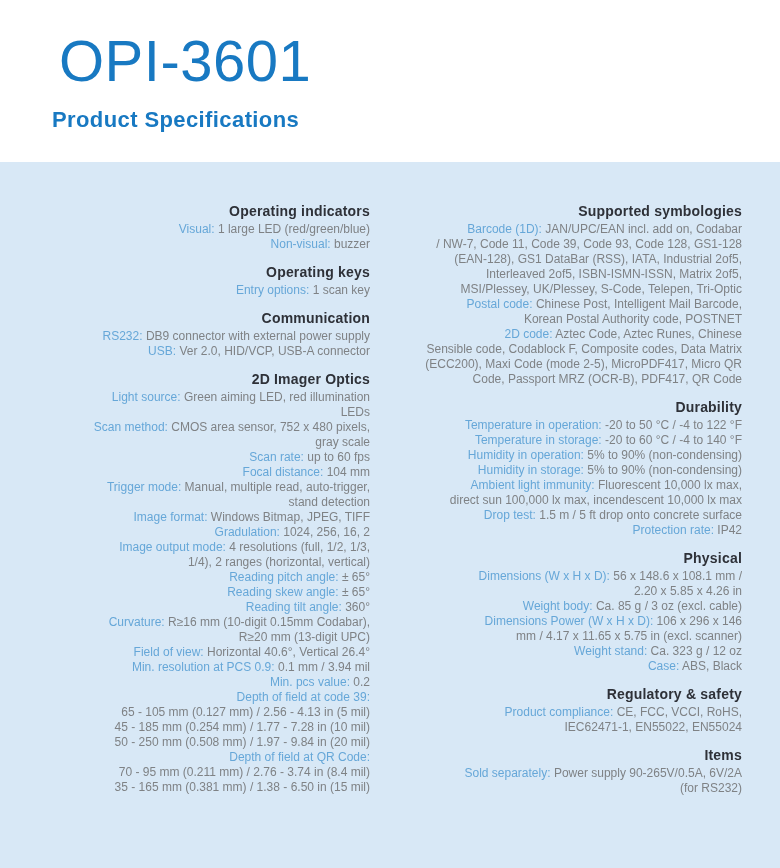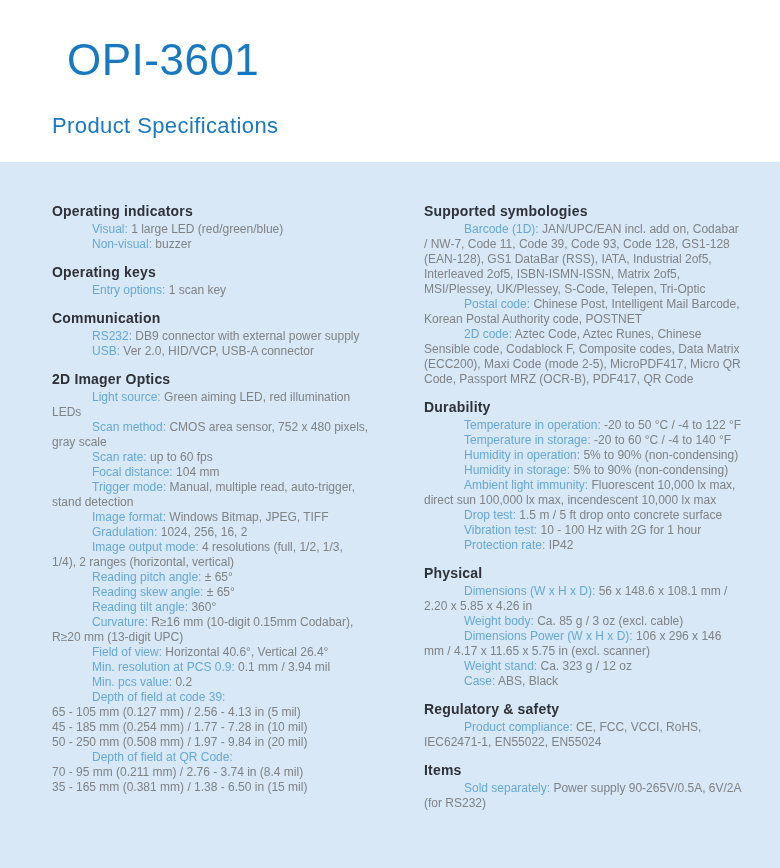--- a/index.html
+++ b/index.html
@@ -6,42 +6,42 @@
   html, body { margin: 0; padding: 0; }
   body {
     width: 780px; height: 868px;
     position: relative;
     background: var(--page-bg, #ffffff);
     font-family: "Liberation Sans", sans-serif;
     overflow: hidden;
   }
   .header { position: absolute; left: 52px; top: 20px; }
   .title {
-    margin: 15px;
-    font-size: 44px;
+    margin: 7px;
+    font-size: 58px;
     font-weight: 400;
     color: var(--accent-blue, #1879c2);
     letter-spacing: 0.5px;
   }
   .subtitle {
-    margin-top: 28px;
+    margin-top: 13px;
     font-size: 22px;
-    font-weight: 400;
+    font-weight: 700;
     color: var(--accent-blue, #1879c2);
     letter-spacing: 0.4px;
   }
   .panel {
     position: absolute;
     left: 0; right: 0; top: 162px; bottom: 0;
     background: var(--panel-bg, #d8e8f6);
     padding: 41px 0 0 52px;
     display: flex;
     gap: 54px;
   }
-  .col { width: 318px; }
+  .col { width: 318px; text-align: right; }
   .section { margin-bottom: 12px; }
   .section h3 {
     margin: 0 0 3px 0;
     font-size: 14px;
     line-height: 16px;
     font-weight: 700;
     color: var(--heading-dark, #2e3138);
     letter-spacing: 0.2px;
   }
   .entry {
@@ -111,21 +111,20 @@
           <p class="entry"><span class="label">2D code:</span><span class="value"> Aztec Code, Aztec Runes, Chinese Sensible code, Codablock F, Composite codes, Data Matrix (ECC200), Maxi Code (mode 2-5), MicroPDF417, Micro QR Code, Passport MRZ (OCR-B), PDF417, QR Code</span></p>
         </section>
         <section class="section">
           <h3>Durability</h3>
           <p class="entry"><span class="label">Temperature in operation:</span><span class="value"> -20 to 50 °C / -4 to 122 °F</span></p>
           <p class="entry"><span class="label">Temperature in storage:</span><span class="value"> -20 to 60 °C / -4 to 140 °F</span></p>
           <p class="entry"><span class="label">Humidity in operation:</span><span class="value"> 5% to 90% (non-condensing)</span></p>
           <p class="entry"><span class="label">Humidity in storage:</span><span class="value"> 5% to 90% (non-condensing)</span></p>
           <p class="entry"><span class="label">Ambient light immunity:</span><span class="value"> Fluorescent 10,000 lx max, direct sun 100,000 lx max, incendescent 10,000 lx max</span></p>
           <p class="entry"><span class="label">Drop test:</span><span class="value"> 1.5 m / 5 ft drop onto concrete surface</span></p>
-          <p class="entry"><span class="label">Vibration test:</span><span class="value"> 10 - 100 Hz with 2G for 1 hour</span></p>
           <p class="entry"><span class="label">Protection rate:</span><span class="value"> IP42</span></p>
         </section>
         <section class="section">
           <h3>Physical</h3>
           <p class="entry"><span class="label">Dimensions (W x H x D):</span><span class="value"> 56 x 148.6 x 108.1 mm / 2.20 x 5.85 x 4.26 in</span></p>
           <p class="entry"><span class="label">Weight body:</span><span class="value"> Ca. 85 g / 3 oz (excl. cable)</span></p>
           <p class="entry"><span class="label">Dimensions Power (W x H x D):</span><span class="value"> 106 x 296 x 146 mm / 4.17 x 11.65 x 5.75 in (excl. scanner)</span></p>
           <p class="entry"><span class="label">Weight stand:</span><span class="value"> Ca. 323 g / 12 oz</span></p>
           <p class="entry"><span class="label">Case:</span><span class="value"> ABS, Black</span></p>
         </section>

